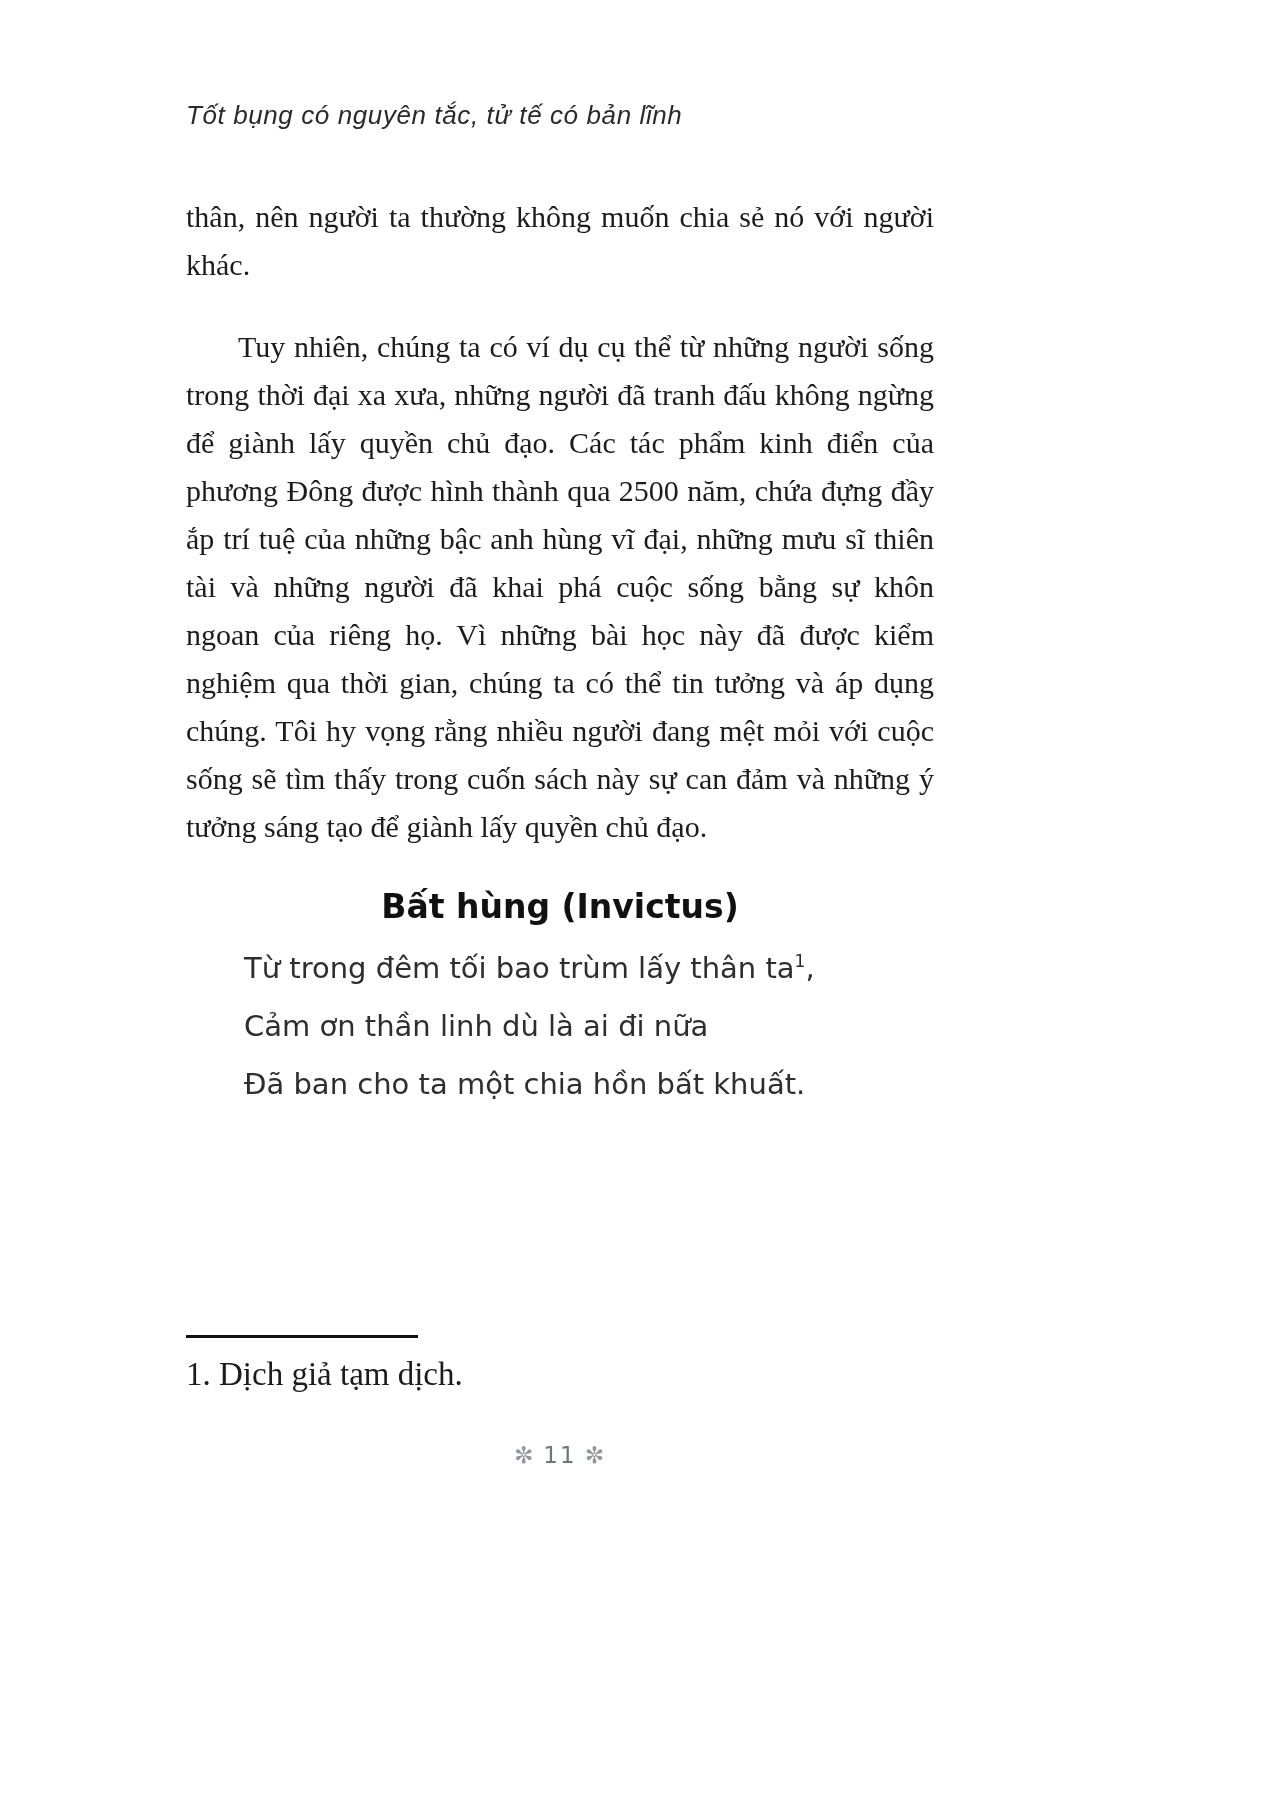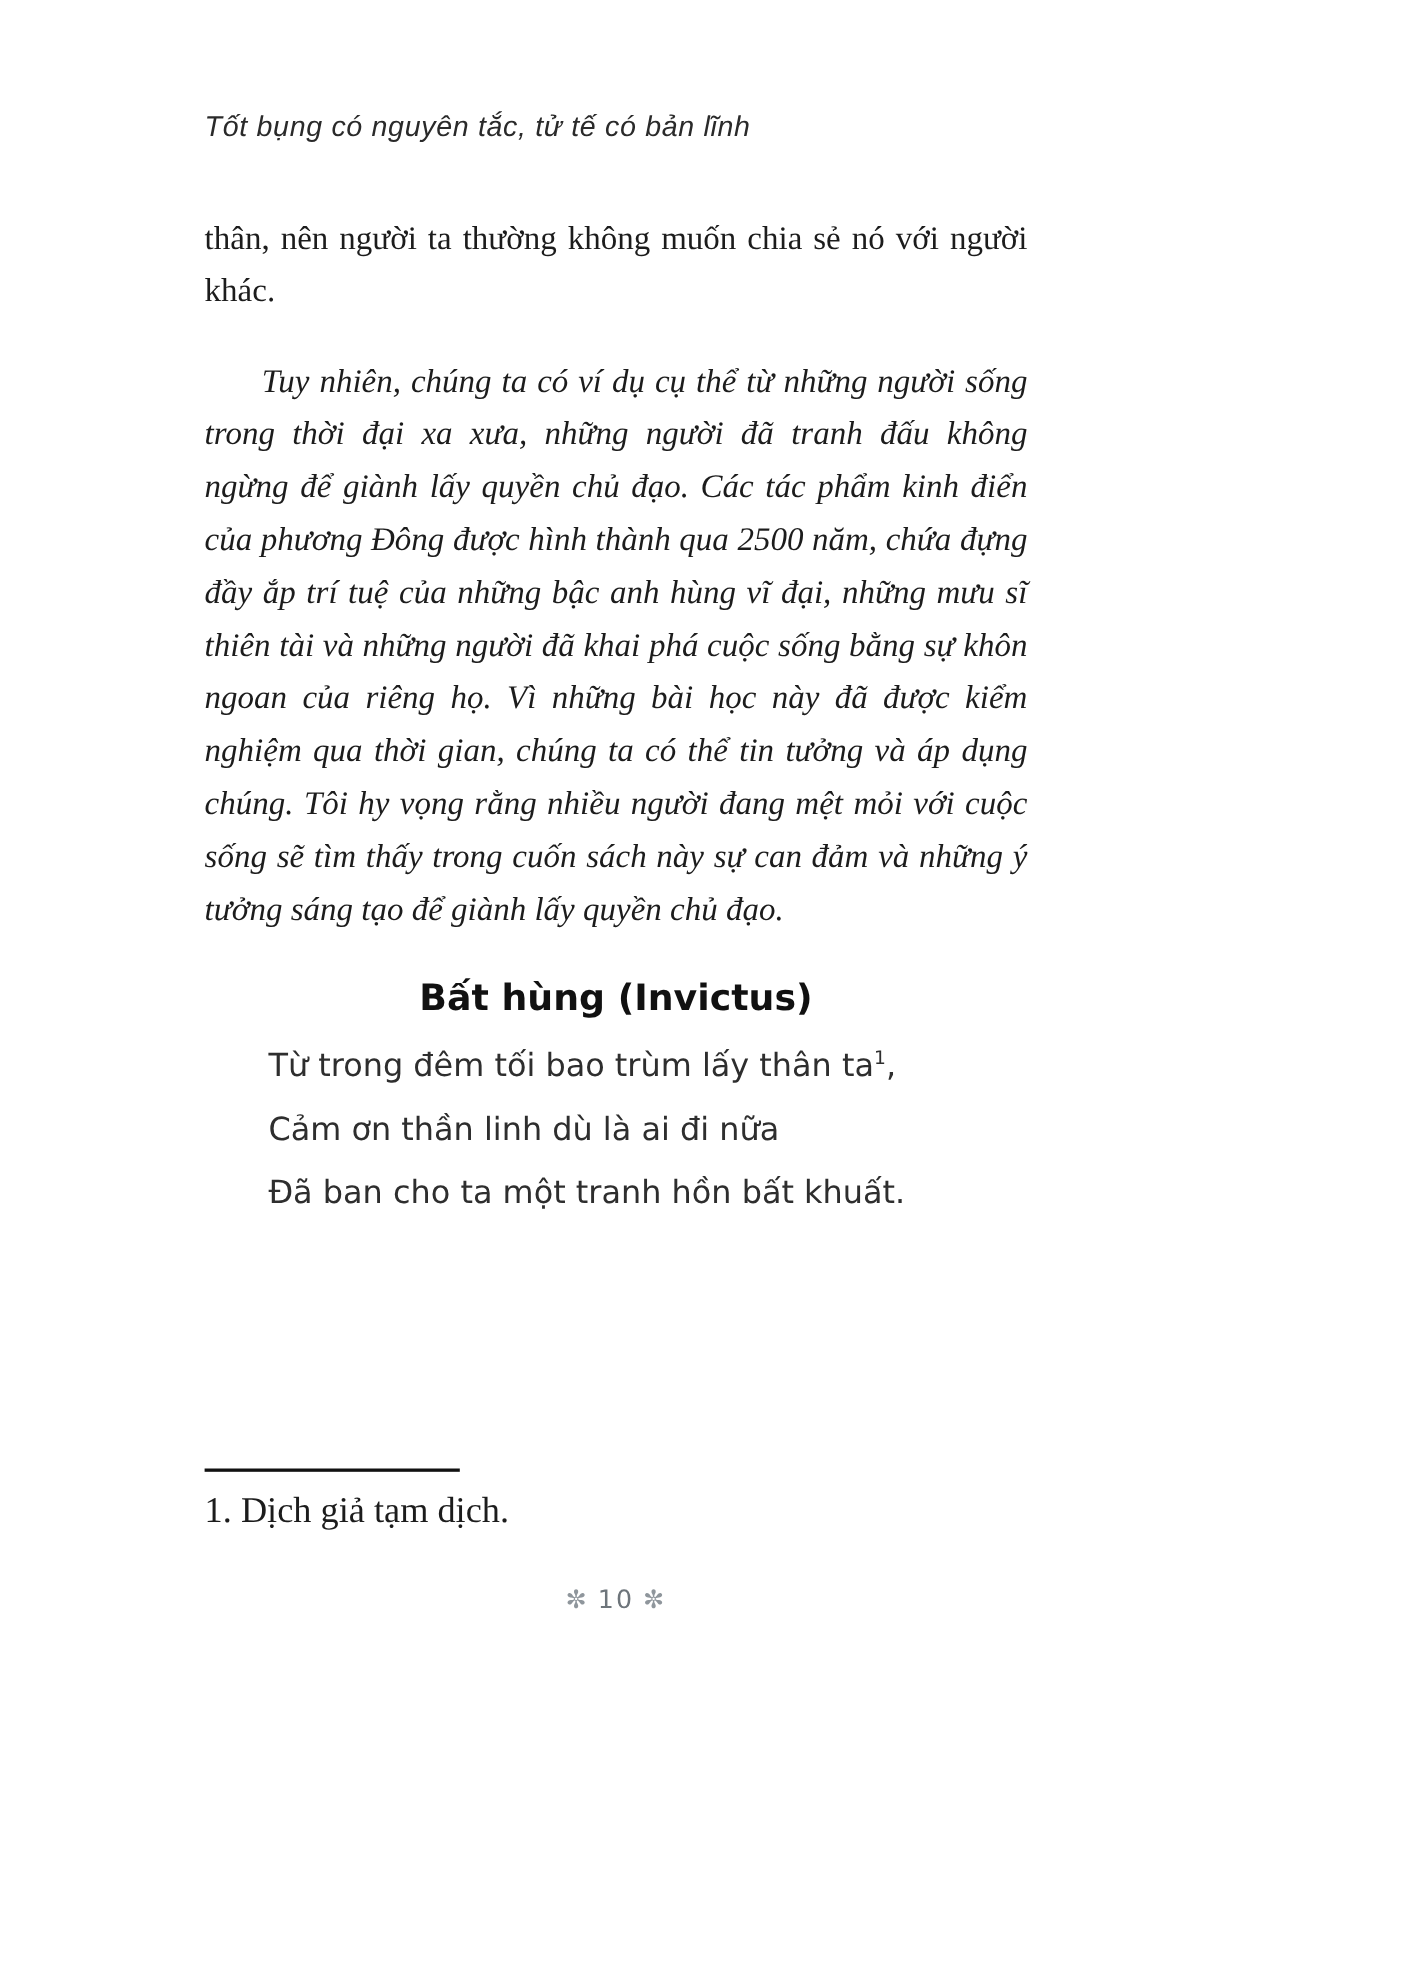--- a/index.html
+++ b/index.html
@@ -36,21 +36,20 @@
     font-size: 30px;
     line-height: 48px;
     text-align: justify;
   }
   .para {
     margin: 0;
   }
   .para.indent {
     margin-top: 34px;
     text-indent: 52px;
-    font-style: italic;
   }
   .poem-title {
     margin: 36px 0 0 0;
     font-family: "DejaVu Sans", sans-serif;
     font-weight: 700;
     font-size: 33px;
     text-align: center;
     color: #111111;
   }
   .poem {
@@ -110,26 +109,26 @@
     <div class="body-text">
       <p class="para">thân, nên người ta thường không muốn chia sẻ nó với người khác.</p>
       <p class="para indent">Tuy nhiên, chúng ta có ví dụ cụ thể từ những người sống trong thời đại xa xưa, những người đã tranh đấu không ngừng để giành lấy quyền chủ đạo. Các tác phẩm kinh điển của phương Đông được hình thành qua 2500 năm, chứa đựng đầy ắp trí tuệ của những bậc anh hùng vĩ đại, những mưu sĩ thiên tài và những người đã khai phá cuộc sống bằng sự khôn ngoan của riêng họ. Vì những bài học này đã được kiểm nghiệm qua thời gian, chúng ta có thể tin tưởng và áp dụng chúng. Tôi hy vọng rằng nhiều người đang mệt mỏi với cuộc sống sẽ tìm thấy trong cuốn sách này sự can đảm và những ý tưởng sáng tạo để giành lấy quyền chủ đạo.</p>
     </div>
 
     <h2 class="poem-title">Bất hùng (Invictus)</h2>
 
     <div class="poem">
       <p class="poem-line"><span>Từ trong đêm tối bao trùm lấy thân ta</span><sup>1</sup><span>,</span></p>
       <p class="poem-line">Cảm ơn thần linh dù là ai đi nữa</p>
-      <p class="poem-line">Đã ban cho ta một tranh hồn bất khuất.</p>
+      <p class="poem-line">Đã ban cho ta một chia hồn bất khuất.</p>
     </div>
 
   </div>
 
   <div class="footnote-area">
     <div class="footnote-rule"></div>
     <p class="footnote-text">1. Dịch giả tạm dịch.</p>
   </div>
 
   <div class="page-footer">
-    <span>✼</span><span class="page-num">10</span><span>✼</span>
+    <span>✼</span><span class="page-num">11</span><span>✼</span>
   </div>
 </div>
 
 </body></html>

